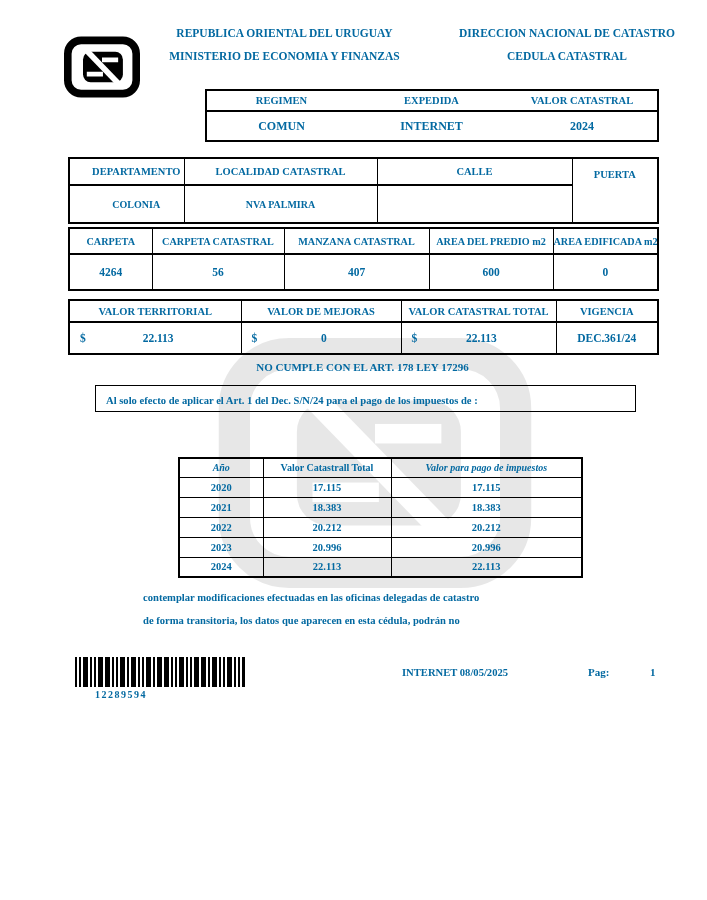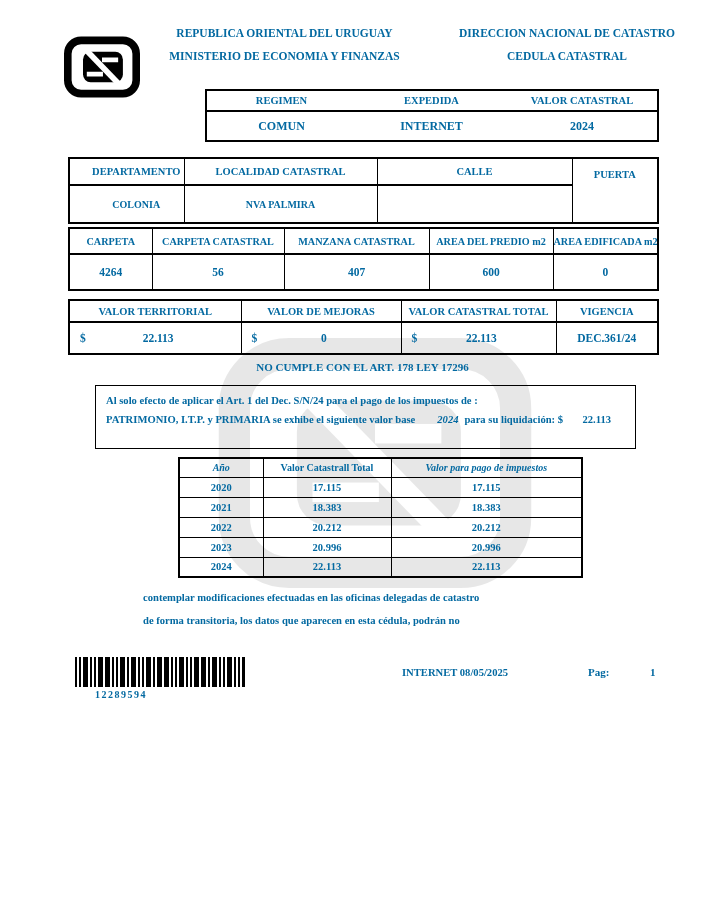--- a/index.html
+++ b/index.html
@@ -44,21 +44,21 @@
   .t-val td { border-left:1.5px solid #000; }
   .t-val td:first-child { border-left:none; }
   .t-val tr.h td { height:22px; text-align:center; border-bottom:2px solid #000; }
   .t-val tr.v td { height:32px; text-align:center; font-size:11.5px; }
   .money { display:flex; align-items:center; padding:0 10px; }
   .money .num { flex:1; text-align:center; }
 
   .notice { left:68px; top:361px; width:589px; font-size:11px; }
 
   .notebox { left:95px; top:385px; width:541px; border:1.5px solid #000;
-             padding:5px 10px 19px 10px; font-size:10.6px; line-height:19px; }
+             padding:5px 10px 1px 10px; font-size:10.6px; line-height:19px; }
   .notebox .l2 { display:flex; align-items:baseline; }
   .notebox .l2 .year { margin-left:22px; }
   .notebox .l2 .tail { margin-left:6px; }
   .notebox .l2 .amt  { margin-left:auto; margin-right:14px; }
 
   .t-hist { left:178px; top:457px; width:389px; border:2px solid #000; font-size:10px; }
   .t-hist td { border:1.5px solid #000; text-align:center; }
   .t-hist tr.h td { height:19px; }
   .t-hist tr.v td { height:20px; font-size:10.5px; }
 
@@ -182,26 +182,20 @@
       </td>
       <td>DEC.361/24</td>
     </tr>
   </tbody>
     </table>
 
   <div class="abs notice ctr">NO CUMPLE CON EL ART. 178 LEY 17296</div>
 
   <div class="abs notebox">
     <div>Al solo efecto de aplicar el Art. 1 del Dec. S/N/24 para el pago de los impuestos de :</div>
-    <div class="l2">
-      <span>PATRIMONIO, I.T.P.  y PRIMARIA se exhibe el siguiente valor base</span>
-      <span class="it year">2024</span>
-      <span class="tail">para su liquidación: $</span>
-      <span class="amt">22.113</span>
-    </div>
   </div>
 
   <table class="doc t-hist">
     <tbody>
         <tr class="h">
       <td style="width:84px" class="it">Año</td>
       <td style="width:128px">Valor Catastrall Total</td>
       <td style="width:191px" class="it">Valor para pago de impuestos</td>
     </tr>
     <tr class="v">

